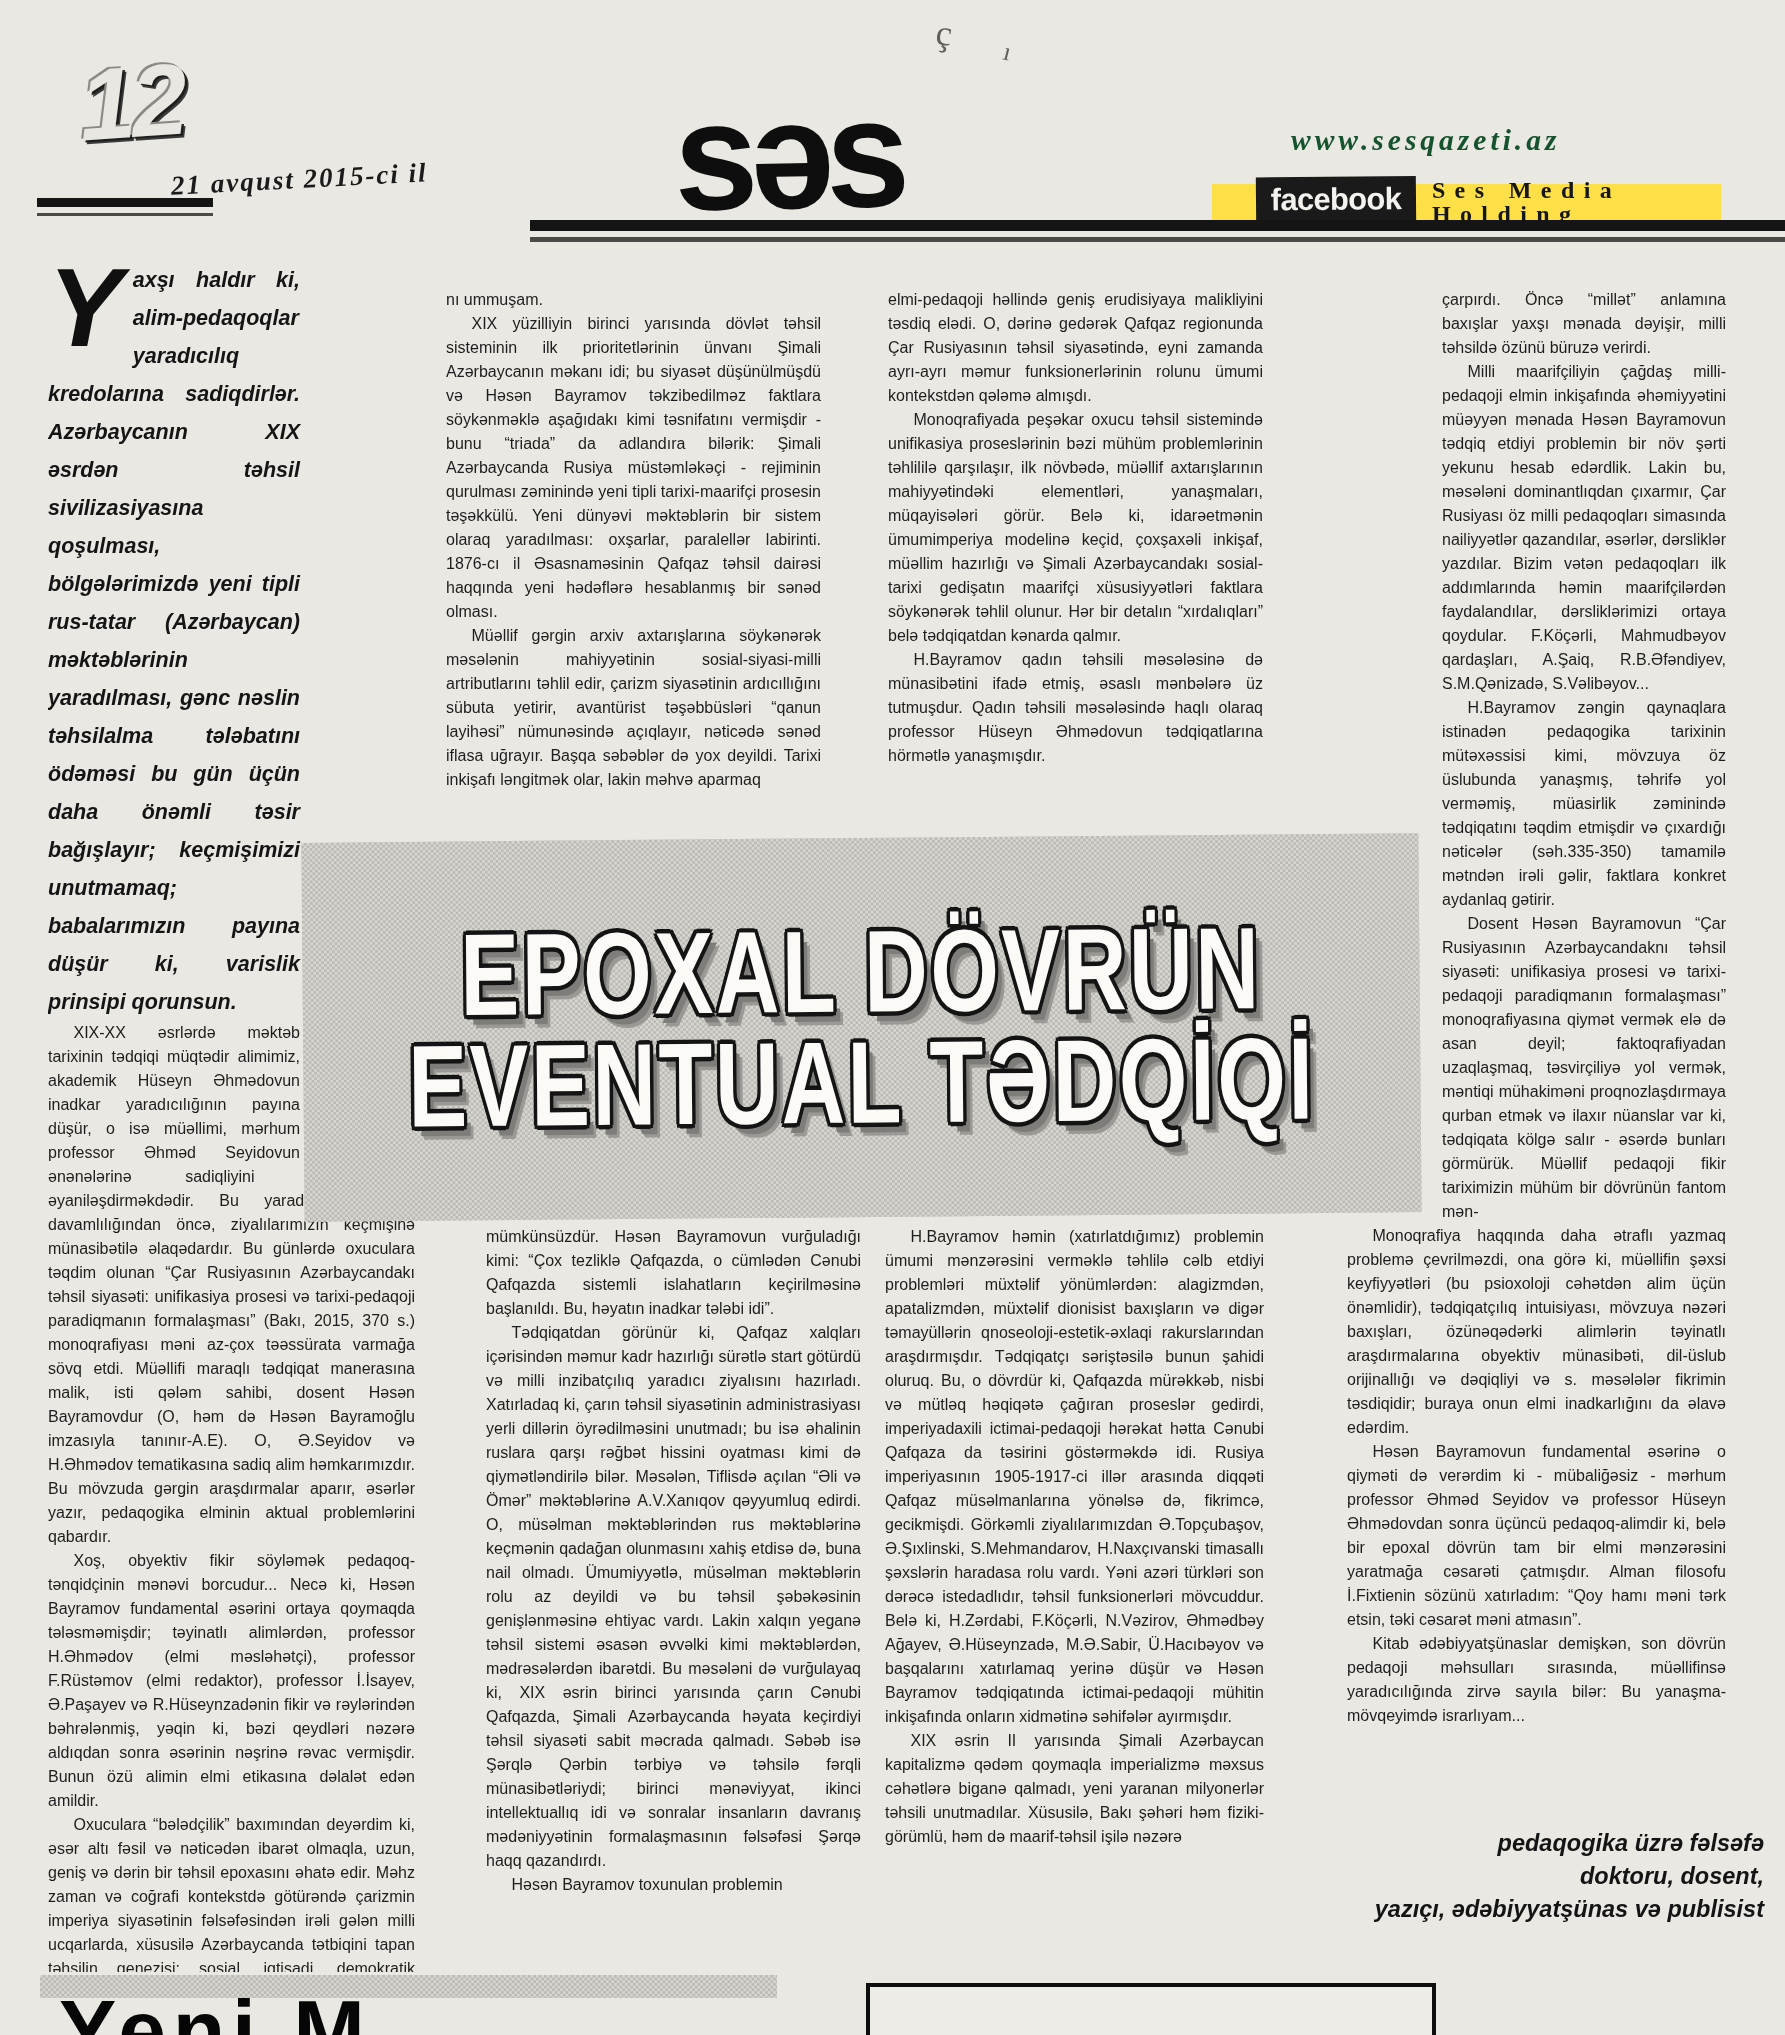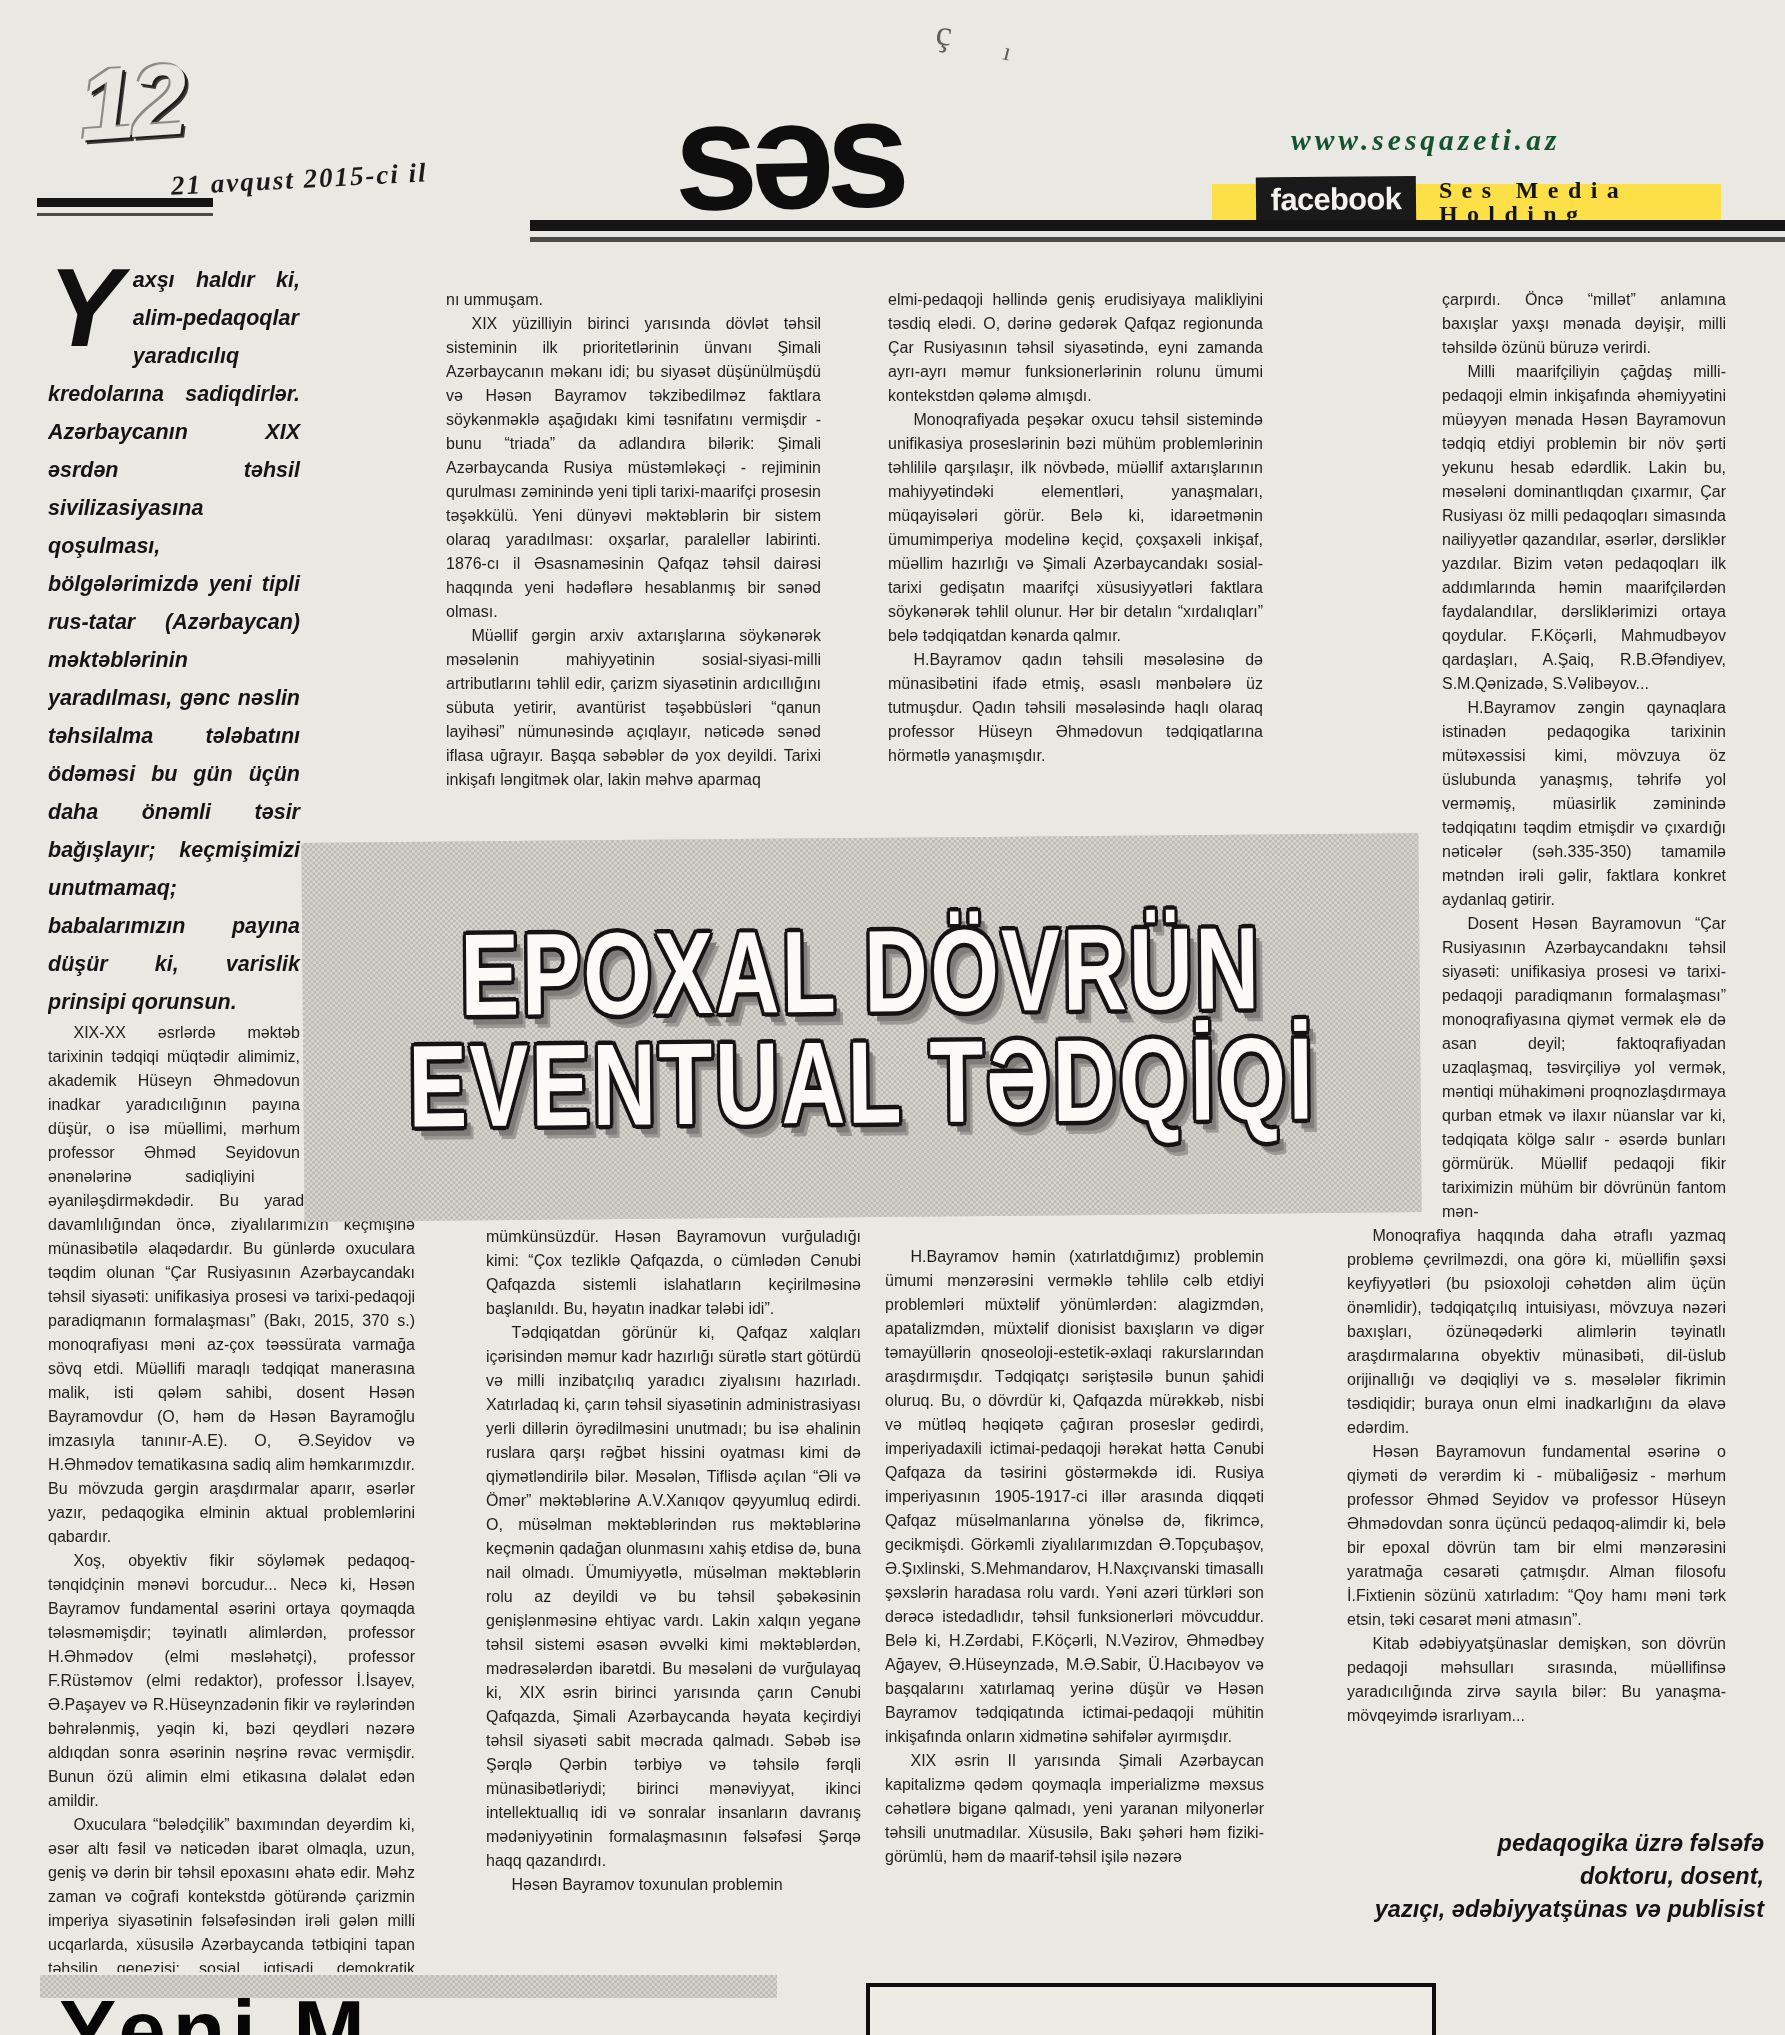--- a/index.html
+++ b/index.html
@@ -46,21 +46,21 @@
   .fb-badge{
     position:relative;margin-left:44px;top:0;
     background:#1a1a1a;color:#f4f2ee;
     font:bold 31px/1 "Liberation Sans",sans-serif;
     letter-spacing:-0.7px;
     padding:6.7px 14.7px 9.4px 14.7px;
     transform:translateY(-1.3px) rotate(-0.5deg);
   }
   .holding-text{
     font:bold 24px/1 "Liberation Serif",serif;
-    letter-spacing:9.4px;color:#161616;margin-left:23px;
+    letter-spacing:9.4px;color:#161616;margin-left:16px;
   }
   .pen-mark{position:absolute;font:400 36px/1 "Liberation Serif",serif;color:#333;opacity:.75;}
   
   .col{
     position:absolute;
     font-size:16px;line-height:24px;
     text-align:justify;
     overflow:hidden;
     color:#1d1d1d;
   }
@@ -161,21 +161,21 @@
     <p class="para flush">mümkünsüzdür. Həsən Bayramovun vurğuladığı kimi: “Çox tezliklə Qafqazda, o cümlədən Cənubi Qafqazda sistemli islahatların keçirilməsinə başlanıldı. Bu, həyatın inadkar tələbi idi”.</p>
     <p class="para">Tədqiqatdan görünür ki, Qafqaz xalqları içərisindən məmur kadr hazırlığı sürətlə start götürdü və milli inzibatçılıq yaradıcı ziyalısını hazırladı. Xatırladaq ki, çarın təhsil siyasətinin administrasiyası yerli dillərin öyrədilməsini unutmadı; bu isə əhalinin ruslara qarşı rəğbət hissini oyatması kimi də qiymətləndirilə bilər. Məsələn, Tiflisdə açılan “Əli və Ömər” məktəblərinə A.V.Xanıqov qəyyumluq edirdi. O, müsəlman məktəblərindən rus məktəblərinə keçmənin qadağan olunmasını xahiş etdisə də, buna nail olmadı. Ümumiyyətlə, müsəlman məktəblərin rolu az deyildi və bu təhsil şəbəkəsinin genişlənməsinə ehtiyac vardı. Lakin xalqın yeganə təhsil sistemi əsasən əvvəlki kimi məktəblərdən, mədrəsələrdən ibarətdi. Bu məsələni də vurğulayaq ki, XIX əsrin birinci yarısında çarın Cənubi Qafqazda, Şimali Azərbaycanda həyata keçirdiyi təhsil siyasəti sabit məcrada qalmadı. Səbəb isə Şərqlə Qərbin tərbiyə və təhsilə fərqli münasibətləriydi; birinci mənəviyyat, ikinci intellektuallıq idi və sonralar insanların davranış mədəniyyətinin formalaşmasının fəlsəfəsi Şərqə haqq qazandırdı.</p>
     <p class="para">Həsən Bayramov toxunulan problemin</p>
   </div>
 
   <div class="col" style="left:888px;top:288px;width:375px;height:546px;">
     <p class="para flush">elmi-pedaqoji həllində geniş erudisiyaya malikliyini təsdiq elədi. O, dərinə gedərək Qafqaz regionunda Çar Rusiyasının təhsil siyasətində, eyni zamanda ayrı-ayrı məmur funksionerlərinin rolunu ümumi kontekstdən qələmə almışdı.</p>
     <p class="para">Monoqrafiyada peşəkar oxucu təhsil sistemində unifikasiya proseslərinin bəzi mühüm problemlərinin təhlililə qarşılaşır, ilk növbədə, müəllif axtarışlarının mahiyyətindəki elementləri, yanaşmaları, müqayisələri görür. Belə ki, idarəetmənin ümumimperiya modelinə keçid, çoxşaxəli inkişaf, müəllim hazırlığı və Şimali Azərbaycandakı sosial-tarixi gedişatın maarifçi xüsusiyyətləri faktlara söykənərək təhlil olunur. Hər bir detalın “xırdalıqları” belə tədqiqatdan kənarda qalmır.</p>
     <p class="para">H.Bayramov qadın təhsili məsələsinə də münasibətini ifadə etmiş, əsaslı mənbələrə üz tutmuşdur. Qadın təhsili məsələsində haqlı olaraq professor Hüseyn Əhmədovun tədqiqatlarına hörmətlə yanaşmışdır.</p>
   </div>
-  <div class="col" style="left:885px;top:1225px;width:379px;height:752px;margin-top:20px;">
+  <div class="col" style="left:885px;top:1225px;width:379px;height:752px;">
     <p class="para">H.Bayramov həmin (xatırlatdığımız) problemin ümumi mənzərəsini verməklə təhlilə cəlb etdiyi problemləri müxtəlif yönümlərdən: alagizmdən, apatalizmdən, müxtəlif dionisist baxışların və digər təmayüllərin qnoseoloji-estetik-əxlaqi rakurslarından araşdırmışdır. Tədqiqatçı səriştəsilə bunun şahidi oluruq. Bu, o dövrdür ki, Qafqazda mürəkkəb, nisbi və mütləq həqiqətə çağıran proseslər gedirdi, imperiyadaxili ictimai-pedaqoji hərəkat hətta Cənubi Qafqaza da təsirini göstərməkdə idi. Rusiya imperiyasının 1905-1917-ci illər arasında diqqəti Qafqaz müsəlmanlarına yönəlsə də, fikrimcə, gecikmişdi. Görkəmli ziyalılarımızdan Ə.Topçubaşov, Ə.Şıxlinski, S.Mehmandarov, H.Naxçıvanski timasallı şəxslərin haradasa rolu vardı. Yəni azəri türkləri son dərəcə istedadlıdır, təhsil funksionerləri mövcuddur. Belə ki, H.Zərdabi, F.Köçərli, N.Vəzirov, Əhmədbəy Ağayev, Ə.Hüseynzadə, M.Ə.Sabir, Ü.Hacıbəyov və başqalarını xatırlamaq yerinə düşür və Həsən Bayramov tədqiqatında ictimai-pedaqoji mühitin inkişafında onların xidmətinə səhifələr ayırmışdır.</p>
     <p class="para">XIX əsrin II yarısında Şimali Azərbaycan kapitalizmə qədəm qoymaqla imperializmə məxsus cəhətlərə biganə qalmadı, yeni yaranan milyonerlər təhsili unutmadılar. Xüsusilə, Bakı şəhəri həm fiziki-görümlü, həm də maarif-təhsil işilə nəzərə</p>
   </div>
 
   <div class="col" style="left:1347px;top:288px;width:379px;height:1537px;">
     <div class="float-spacer-left"></div>
     <p class="para flush">çarpırdı. Öncə “millət” anlamına baxışlar yaxşı mənada dəyişir, milli təhsildə özünü büruzə verirdi.</p>
     <p class="para">Milli maarifçiliyin çağdaş milli-pedaqoji elmin inkişafında əhəmiyyətini müəyyən mənada Həsən Bayramovun tədqiq etdiyi problemin bir növ şərti yekunu hesab edərdlik. Lakin bu, məsələni dominantlıqdan çıxarmır, Çar Rusiyası öz milli pedaqoqları simasında nailiyyətlər qazandılar, əsərlər, dərsliklər yazdılar. Bizim vətən pedaqoqları ilk addımlarında həmin maarifçilərdən faydalandılar, dərsliklərimizi ortaya qoydular. F.Köçərli, Mahmudbəyov qardaşları, A.Şaiq, R.B.Əfəndiyev, S.M.Qənizadə, S.Vəlibəyov...</p>
     <p class="para">H.Bayramov zəngin qaynaqlara istinadən pedaqogika tarixinin mütəxəssisi kimi, mövzuya öz üslubunda yanaşmış, təhrifə yol verməmiş, müasirlik zəminində tədqiqatını təqdim etmişdir və çıxardığı nəticələr (səh.335-350) tamamilə mətndən irəli gəlir, faktlara konkret aydanlaq gətirir.</p>
     <p class="para">Dosent Həsən Bayramovun “Çar Rusiyasının Azərbaycandaknı təhsil siyasəti: unifikasiya prosesi və tarixi-pedaqoji paradiqmanın formalaşması” monoqrafiyasına qiymət vermək elə də asan deyil; faktoqrafiyadan uzaqlaşmaq, təsvirçiliyə yol vermək, məntiqi mühakiməni proqnozlaşdırmaya qurban etmək və ilaxır nüanslar var ki, tədqiqata kölgə salır - əsərdə bunları görmürük. Müəllif pedaqoji fikir tariximizin mühüm bir dövrünün fantom mən-</p>

